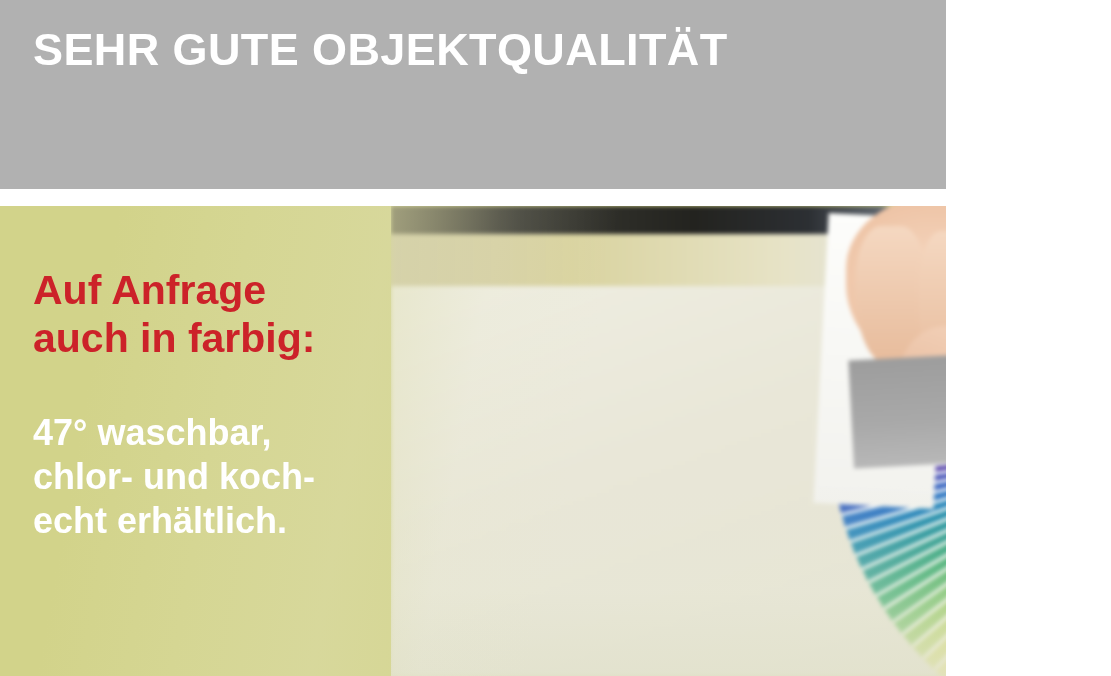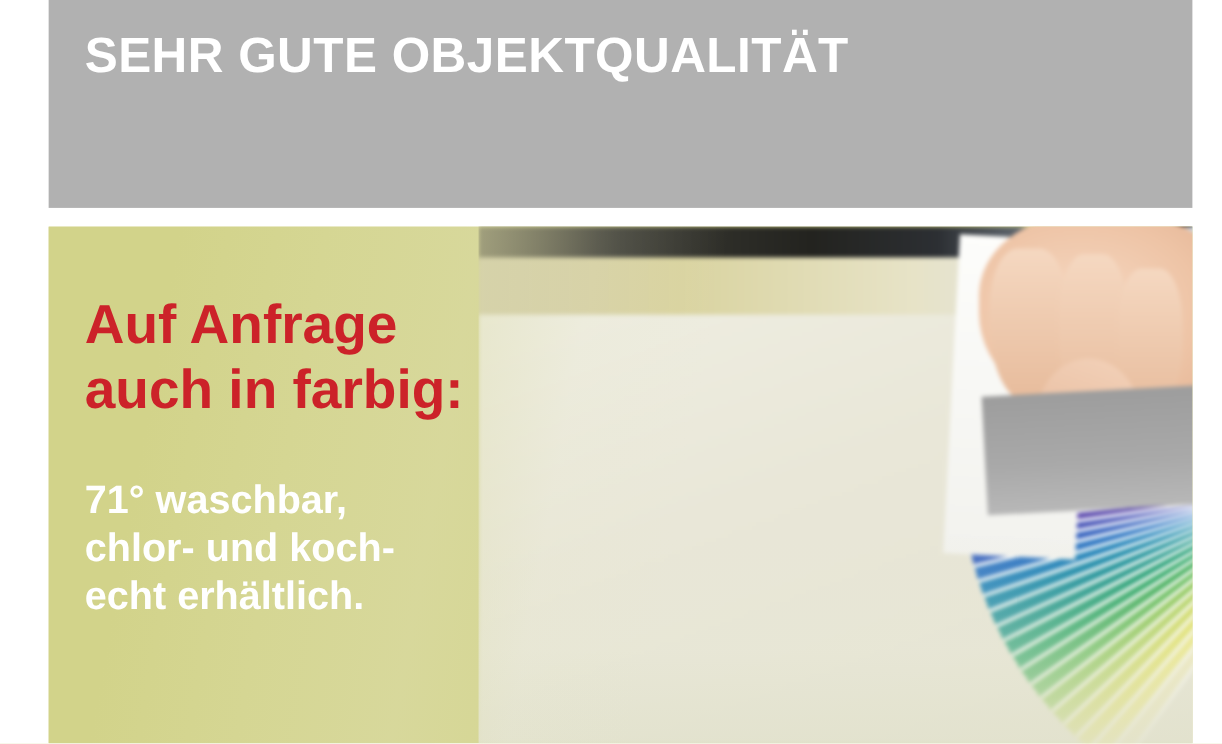--- a/index.html
+++ b/index.html
@@ -5,25 +5,24 @@
   html, body {
     margin: 0;
     padding: 0;
     background: #ffffff;
   }
   body {
     font-family: "Liberation Sans", sans-serif;
   }
   .page {
     position: relative;
-    width: 1040px;
+    width: 946px;
     height: 676px;
     overflow: hidden;
     background: #ffffff;
-    margin-left: 44px;
   }
 
   
   .banner {
     position: absolute;
     left: 0;
     top: 0;
     width: 1111px;
     height: 189px;
     background: #b1b1b1;
@@ -181,21 +180,21 @@
   }
 
   
   .panel-text {
     position: absolute;
     left: 33px;
     top: 60px;
     z-index: 5;
   }
   .headline {
-    font-size: 50px;
+    font-size: 41px;
     font-weight: bold;
     color: #cc2229;
     line-height: 1.18;
     margin: 0;
     white-space: pre-line;
   }
   .body-copy {
     font-size: 36px;
     font-weight: bold;
     color: #ffffff;
@@ -279,19 +278,19 @@
         <div class="gray-card"></div>
       </div>
       <div class="bottom-fade"></div>
     </div>
 
     <div class="blend"></div>
 
     <div class="panel-text">
       <div class="headline">Auf Anfrage
 auch in farbig:</div>
-      <div class="body-copy">71° waschbar,
+      <div class="body-copy">47° waschbar,
 chlor- und koch-
 echt erhältlich.</div>
     </div>
 
   </div>
 </div>
 
 </body></html>

